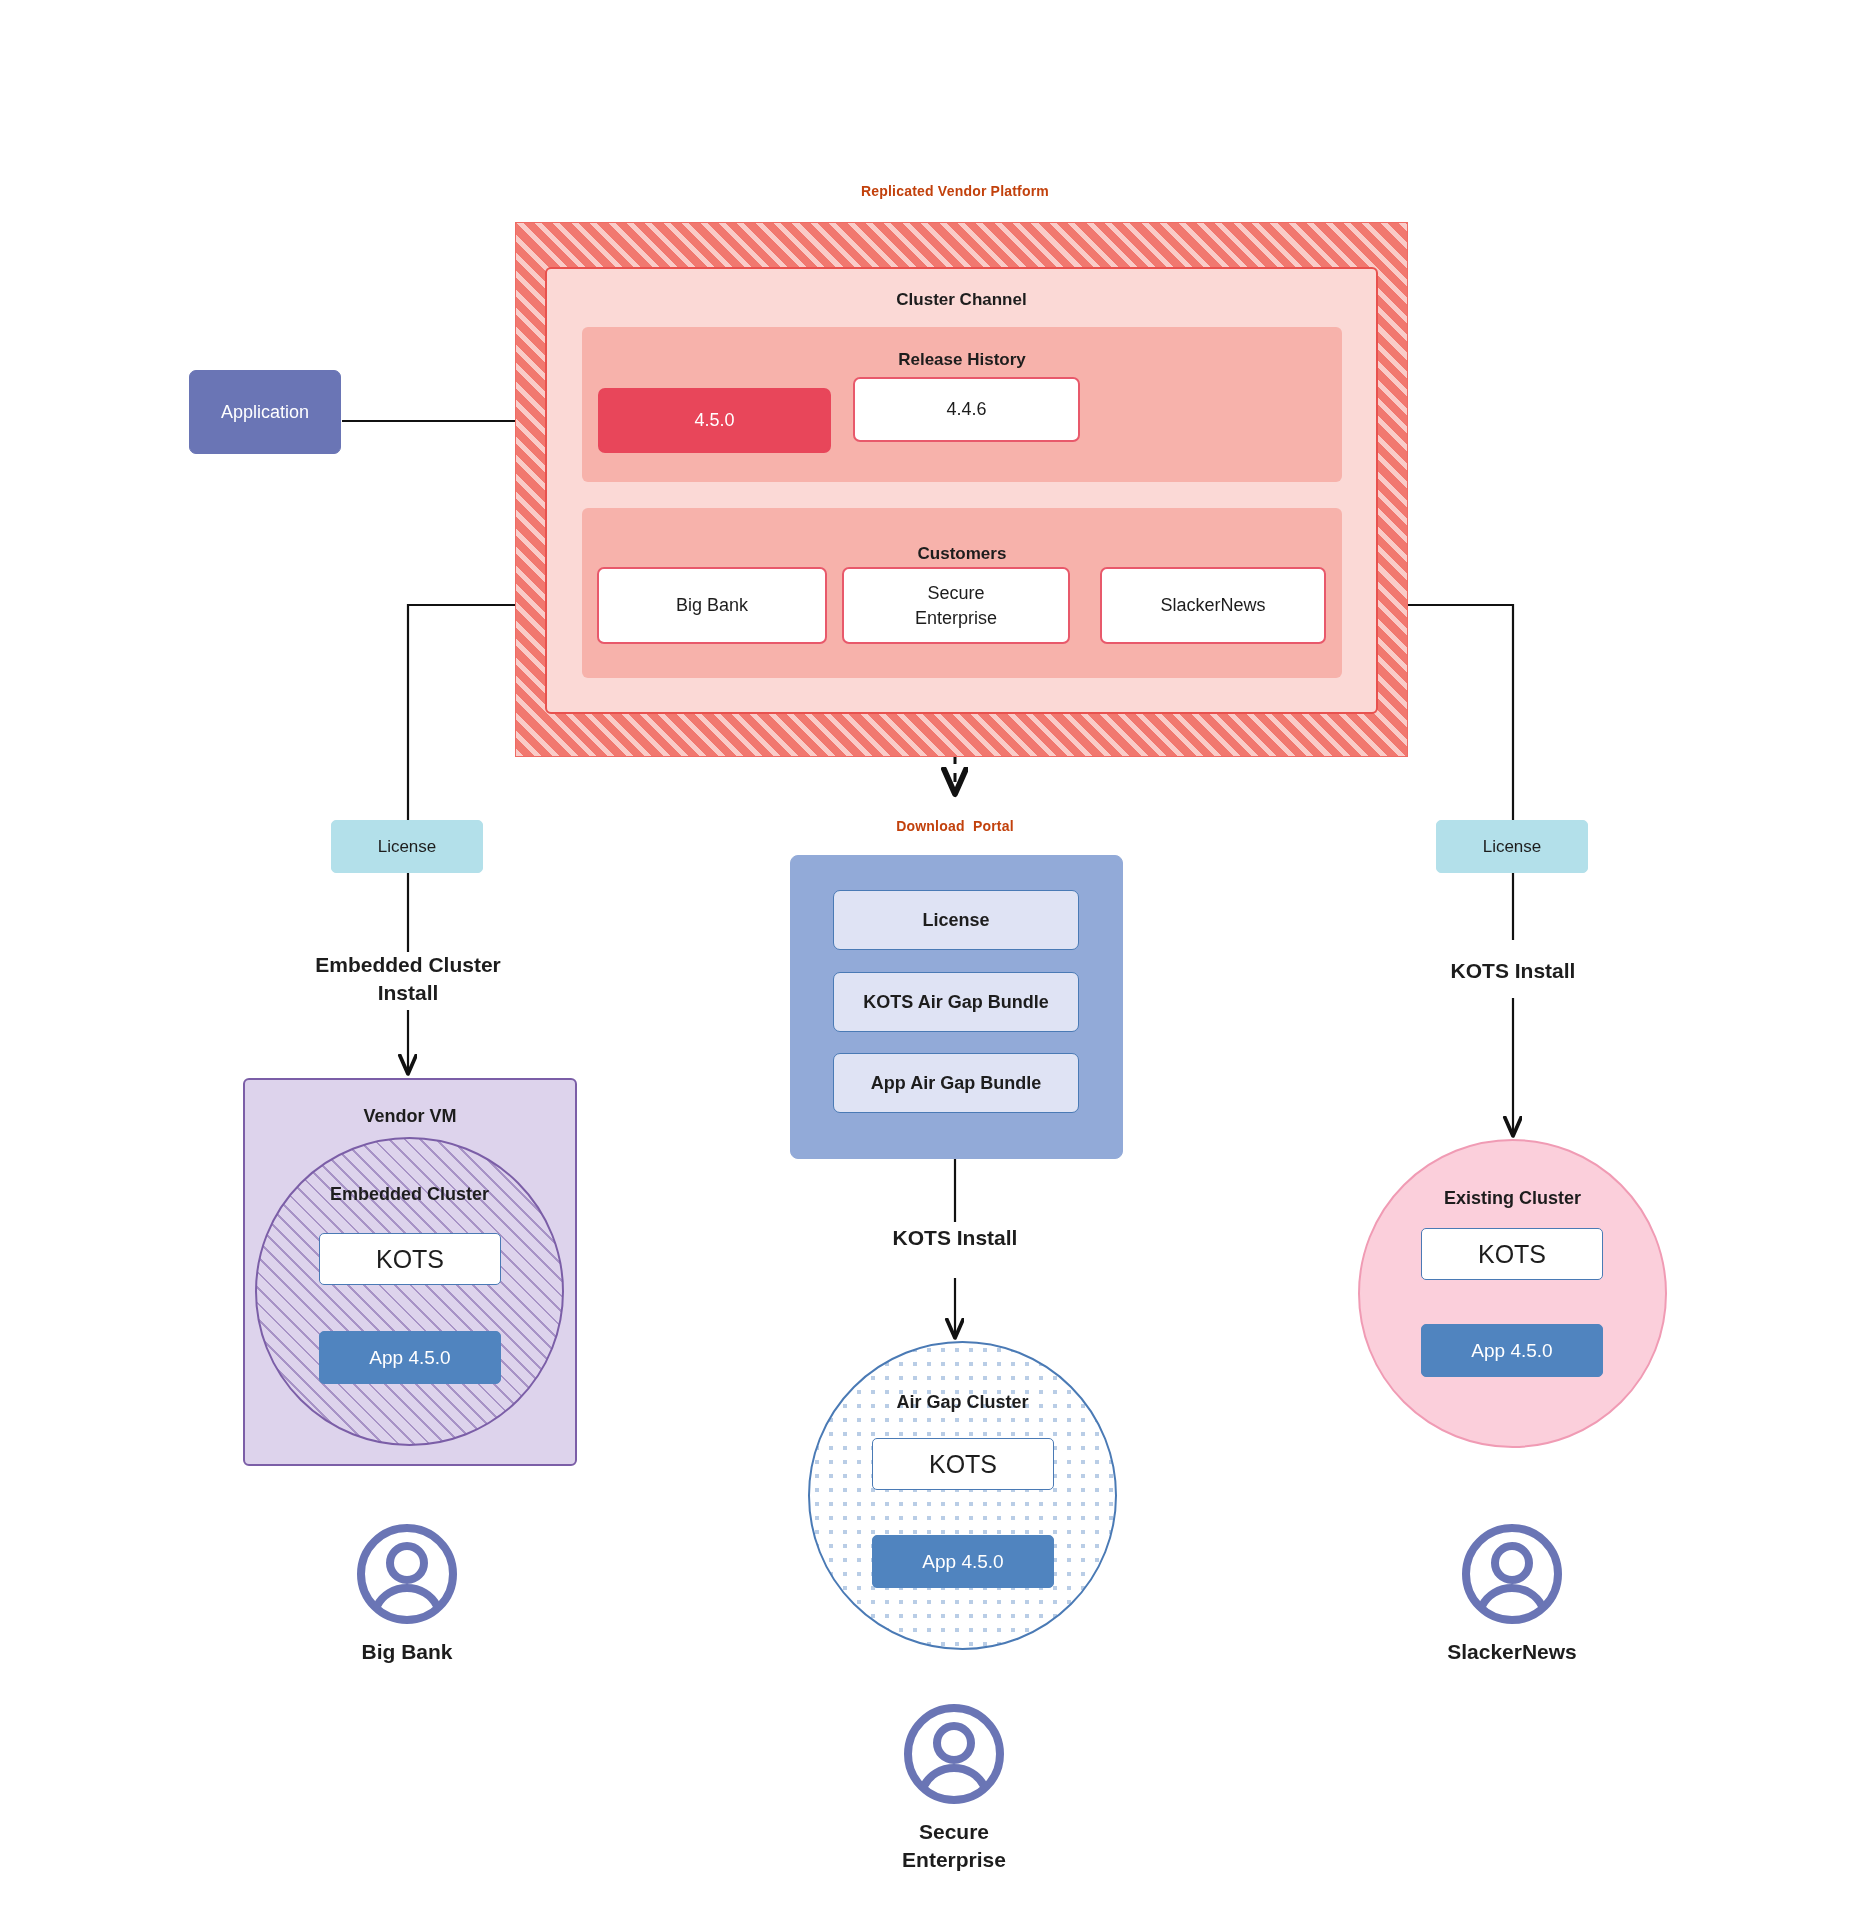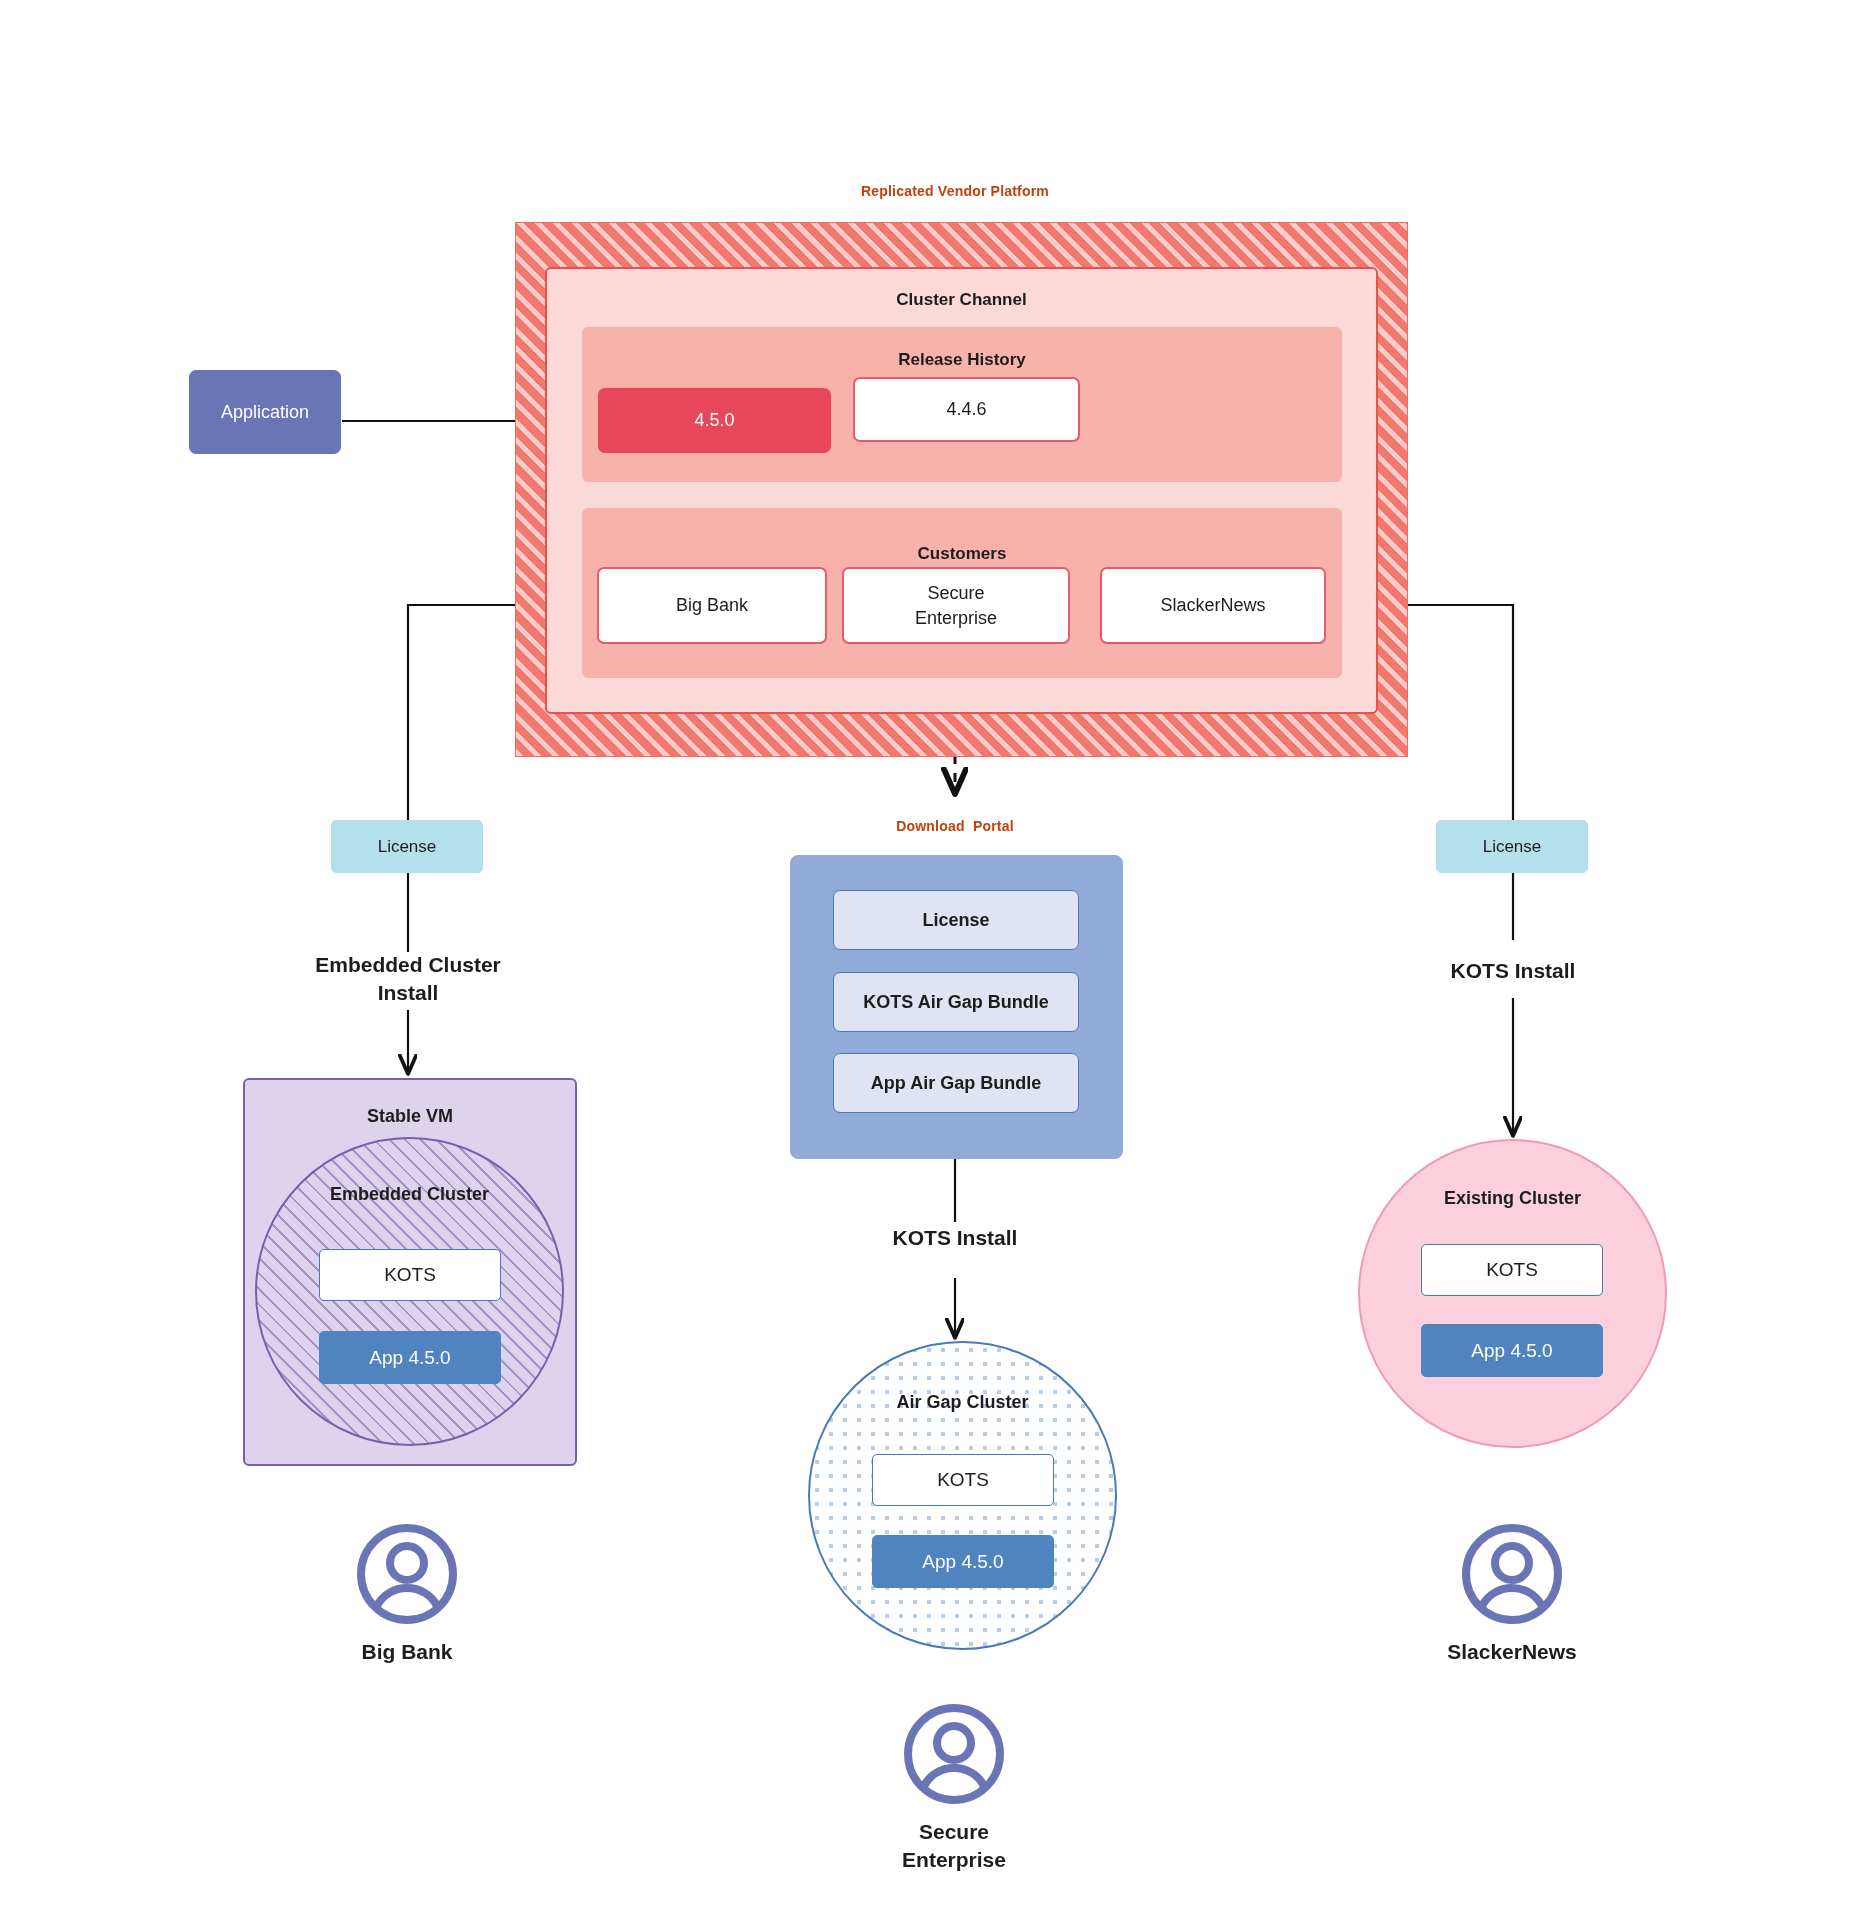--- a/index.html
+++ b/index.html
@@ -123,23 +123,22 @@
   }
   .existing-circle{
     border-radius:50%;
     border:2px solid #f09bb4;
     background:#fbcfdb;
   }
   .kots-box{
     background:#ffffff;
     border:1.8px solid #4a7ab5;
     border-radius:5px;
-    font-size:19px;
+    font-size:25px;
     color:#1d1d1d;
-    margin-top:16px;
   }
   .appver-box{
     background:#5084bf;
     border:1.8px solid #5084bf;
     border-radius:5px;
     font-size:19px;
     color:#ffffff;
   }
   .cluster-title{font-size:18px;font-weight:700;color:#1d1d1d;}
   svg.ov{position:absolute;left:0;top:0;width:1851px;height:1927px;pointer-events:none;}
@@ -236,21 +235,21 @@
     <span>License</span>
   </div>
   <div class="abs ctr portal-item" style="left:833px;top:972px;width:246px;height:60px;">
     <span>KOTS Air Gap Bundle</span>
   </div>
   <div class="abs ctr portal-item" style="left:833px;top:1053px;width:246px;height:60px;">
     <span>App Air Gap Bundle</span>
   </div>
 
   <div class="abs vm-box" style="left:243px;top:1078px;width:334px;height:388px;"></div>
-  <div class="abs ctr cluster-title" style="left:243px;top:1104px;width:334px;height:24px;">Stable VM</div>
+  <div class="abs ctr cluster-title" style="left:243px;top:1104px;width:334px;height:24px;">Vendor VM</div>
 
   <div class="abs embedded-circle" style="left:255px;top:1137px;width:309px;height:309px;"></div>
   <div class="abs ctr cluster-title" style="left:255px;top:1182px;width:309px;height:24px;">Embedded Cluster</div>
 
   <div class="abs ctr kots-box" style="left:319px;top:1233px;width:182px;height:52px;">
     <span>KOTS</span>
   </div>
   <div class="abs ctr appver-box" style="left:319px;top:1331px;width:182px;height:53px;">
     <span>App 4.5.0</span>
   </div>

